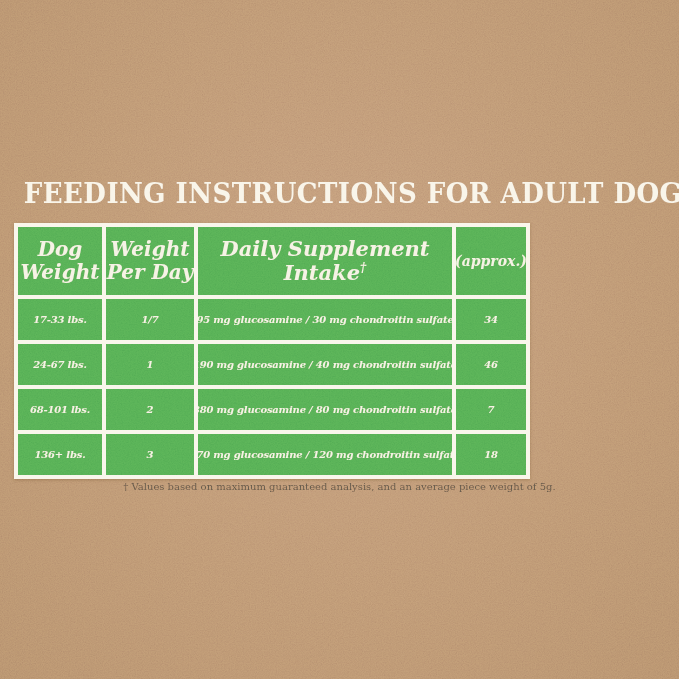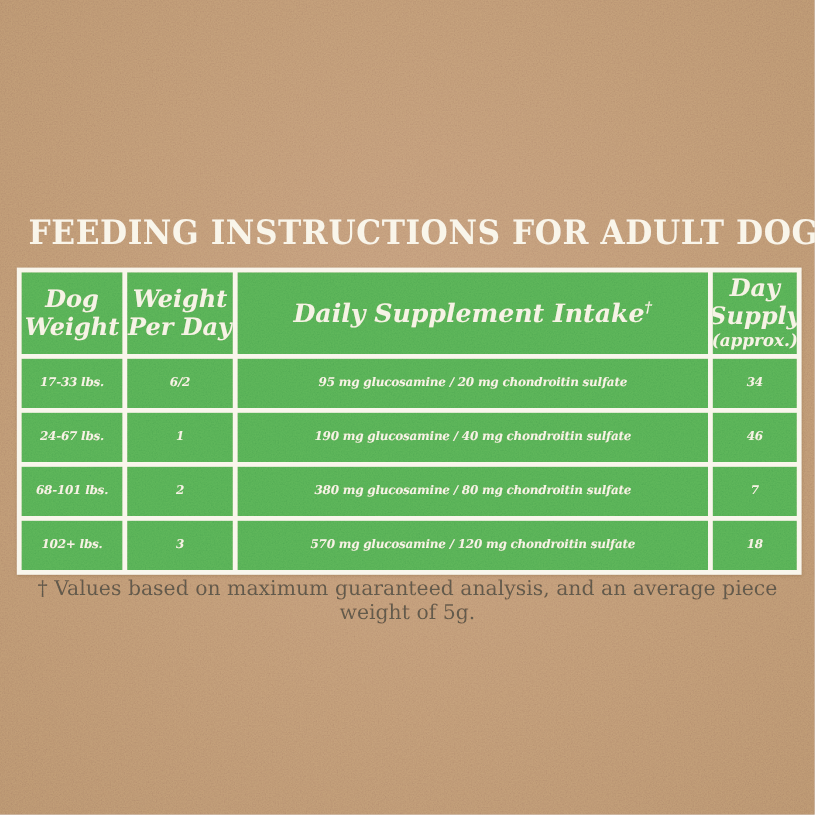--- a/index.html
+++ b/index.html
@@ -29,21 +29,21 @@
     font-weight: 700;
     letter-spacing: .5px;
     color: #f8f4e8;
     transform: scaleX(.93);
     transform-origin: 50% 50%;
     white-space: nowrap;
   }
   .feeding-table {
     position: absolute;
     left: 14px; top: 223px;
-    width: 654px; height: 256px;
+    width: 516px; height: 256px;
     box-sizing: border-box;
     background: #f8f5ea;
     padding: 4px;
     display: grid;
     grid-template-columns: 84px 88px 1fr 70px;
     grid-template-rows: 68px 41px 41px 41px 41px;
     gap: 4px;
     box-shadow: 0 1px 3px rgba(73,51,35,.35);
   }
   .row { display: contents; }
@@ -80,21 +80,21 @@
     letter-spacing: -.2px;
     white-space: nowrap;
     font-style: italic;
   }
   .footnote {
     position: absolute;
     left: 0; top: 481px;
     width: 100%;
     margin: 0;
     text-align: center;
-    font-size: 17px;
+    font-size: 10px;
     color: #514e45;
     letter-spacing: 0;
   }
 </style>
 </head>
 <body>
 
 <div class="canvas">
 
   <h1 class="title">FEEDING INSTRUCTIONS FOR ADULT DOGS</h1>
@@ -107,49 +107,47 @@
 Weight</span>
       </div>
       <div class="cell hdr">
         <span class="hdr-label">Weight
 Per Day</span>
       </div>
       <div class="cell hdr hdr-intake">
         <span><span>Daily Supplement Intake</span><sup>†</sup></span>
       </div>
       <div class="cell hdr">
-        <span class="hdr-label">Day
-Supply</span>
         <span class="approx">(approx.)</span>
       </div>
     </div>
 
     <div class="row">
       <div class="cell data">17-33 lbs.</div>
-      <div class="cell data">6/2</div>
-      <div class="cell data">95 mg glucosamine / 20 mg chondroitin sulfate</div>
+      <div class="cell data">1/7</div>
+      <div class="cell data">95 mg glucosamine / 30 mg chondroitin sulfate</div>
       <div class="cell data">34</div>
     </div>
 
     <div class="row">
       <div class="cell data">24-67 lbs.</div>
       <div class="cell data">1</div>
       <div class="cell data">190 mg glucosamine / 40 mg chondroitin sulfate</div>
       <div class="cell data">46</div>
     </div>
 
     <div class="row">
       <div class="cell data">68-101 lbs.</div>
       <div class="cell data">2</div>
       <div class="cell data">380 mg glucosamine / 80 mg chondroitin sulfate</div>
       <div class="cell data">7</div>
     </div>
 
     <div class="row">
-      <div class="cell data">102+ lbs.</div>
+      <div class="cell data">136+ lbs.</div>
       <div class="cell data">3</div>
       <div class="cell data">570 mg glucosamine / 120 mg chondroitin sulfate</div>
       <div class="cell data">18</div>
     </div>
 
   </div>
 
   <p class="footnote">† Values based on maximum guaranteed analysis, and an average piece weight of 5g.</p>
 
   <svg class="noise" width="679" height="679" aria-hidden="true">

